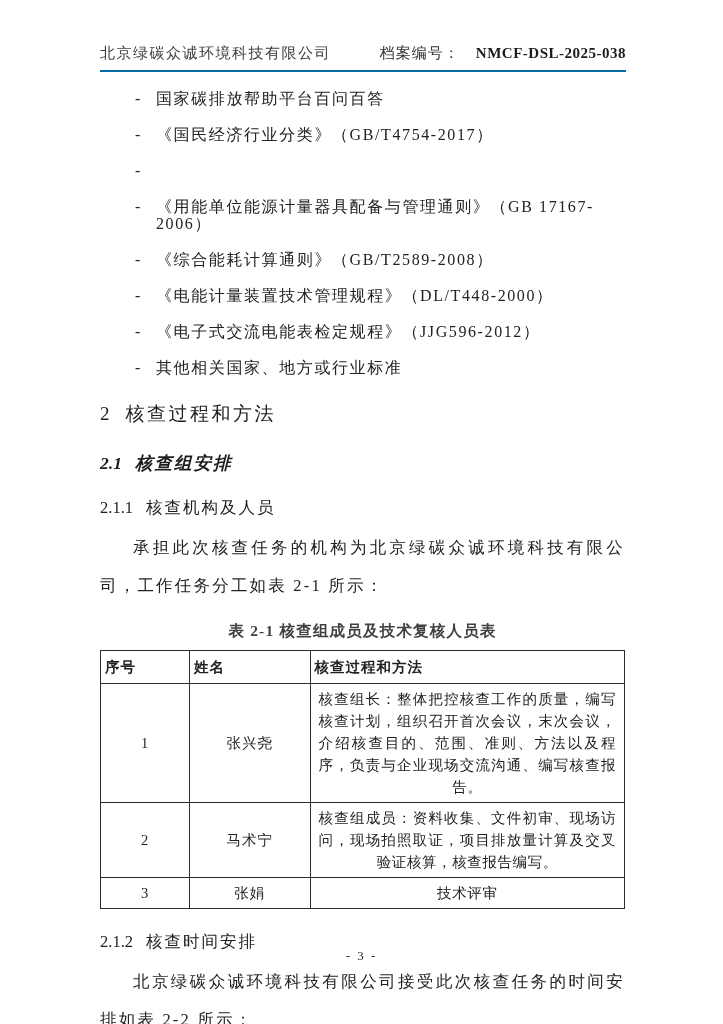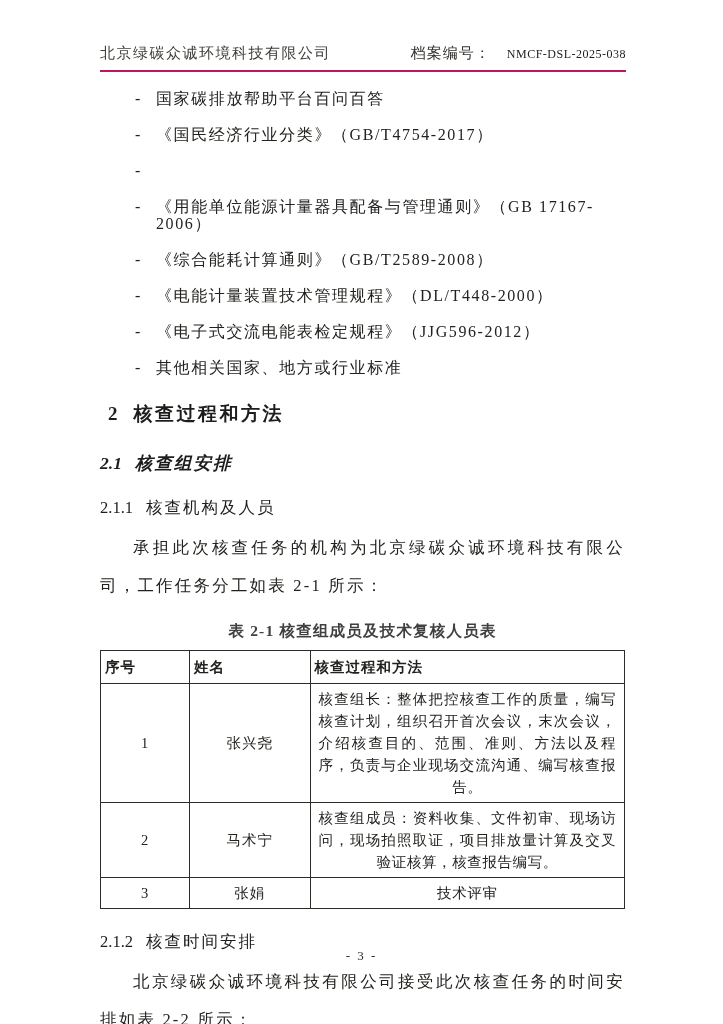--- a/index.html
+++ b/index.html
@@ -15,30 +15,30 @@
     box-sizing: border-box;
   }
   
   .doc-header {
     position: absolute;
     top: 44px; left: 100px; right: 97px;
     display: flex;
     justify-content: space-between;
     align-items: flex-end;
     padding-bottom: 7px;
-    border-bottom: 2px solid #be185d;
+    border-bottom: 2px solid #0369a1;
   }
   .company-name {
     font-size: 15px;
     letter-spacing: 1.5px;
     color: #3f3d38;
   }
   .archive { display: flex; align-items: baseline; gap: 16px; }
   .archive-label { font-size: 15px; letter-spacing: 1px; color: #34322e; }
-  .archive-number { font-size: 12px; font-weight: normal; color: #1d1c1a; letter-spacing: .5px; text-align: right; }
+  .archive-number { font-size: 15px; font-weight: bold; color: #1d1c1a; letter-spacing: .5px; text-align: right; }
 
   
   .content {
     position: absolute;
     top: 90px; left: 100px; right: 98px;
   }
 
   
   .ref-list { margin: 0 0 0 0; }
   .ref-item {
@@ -52,21 +52,21 @@
   }
   .ref-bullet {
     width: 21px;
     flex: 0 0 21px;
     padding-left: 35px;
     font-family: "Liberation Serif", serif;
   }
   .ref-text { flex: 1; }
 
   
-  .h-l1 { font-size: 19px; font-weight: bold; letter-spacing: 2.5px; margin: 25px 0 0 8px; color: #1e1d1b; }
+  .h-l1 { font-size: 19px; font-weight: normal; letter-spacing: 2.5px; margin: 25px 0 0 0; color: #1e1d1b; }
   .h-l2 { font-size: 17.5px; font-weight: bold; letter-spacing: 2px; margin: 24px 0 0 0; color: #1e1d1b; font-style: italic; }
   .h-l3 { font-size: 16.5px; font-weight: normal; letter-spacing: 2px; margin: 22px 0 0 0; color: #1e1d1b; }
   .h-num { display: inline-block; margin-right: 16px; letter-spacing: 0; }
   .h-l2 .h-num, .h-l3 .h-num { margin-right: 13px; }
 
   
   .para {
     font-size: 16.5px;
     line-height: 38px;
     letter-spacing: 2.2px;

